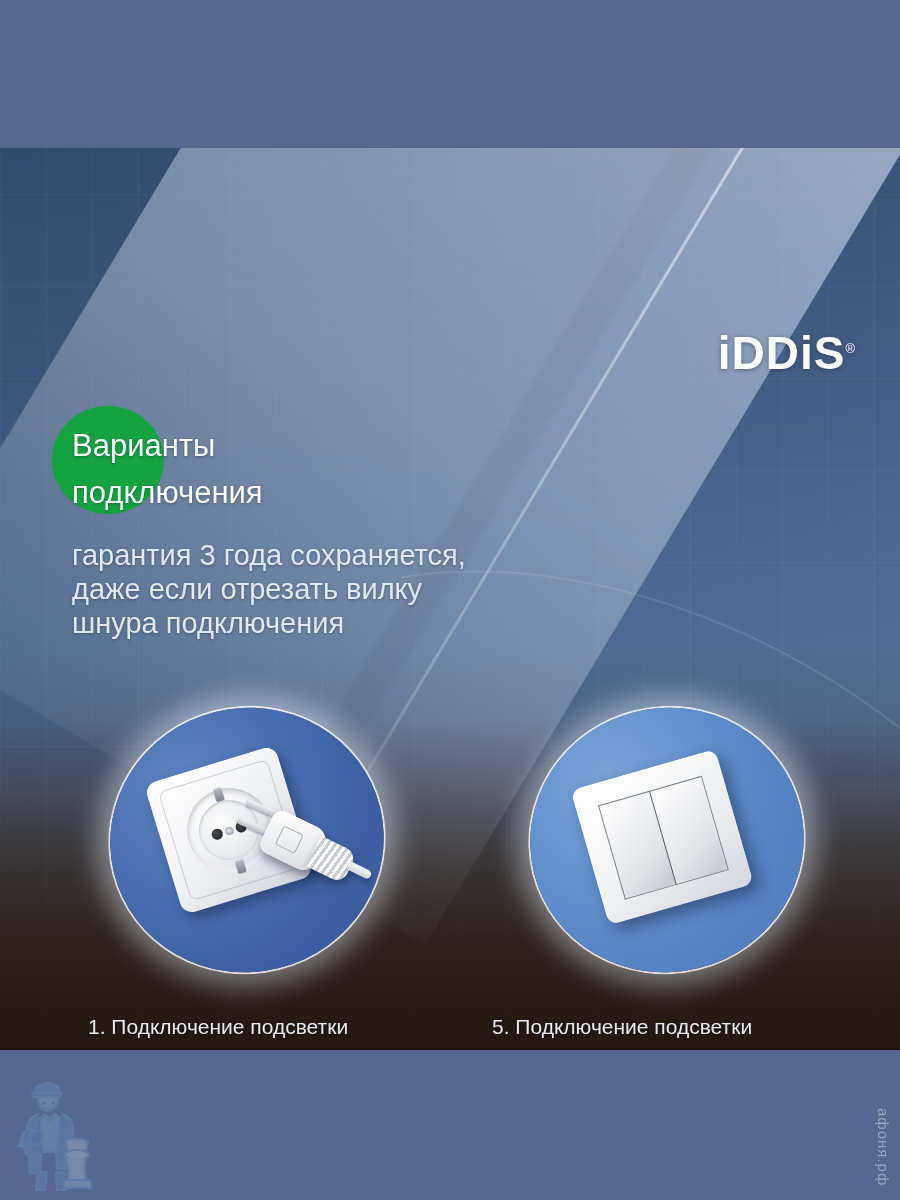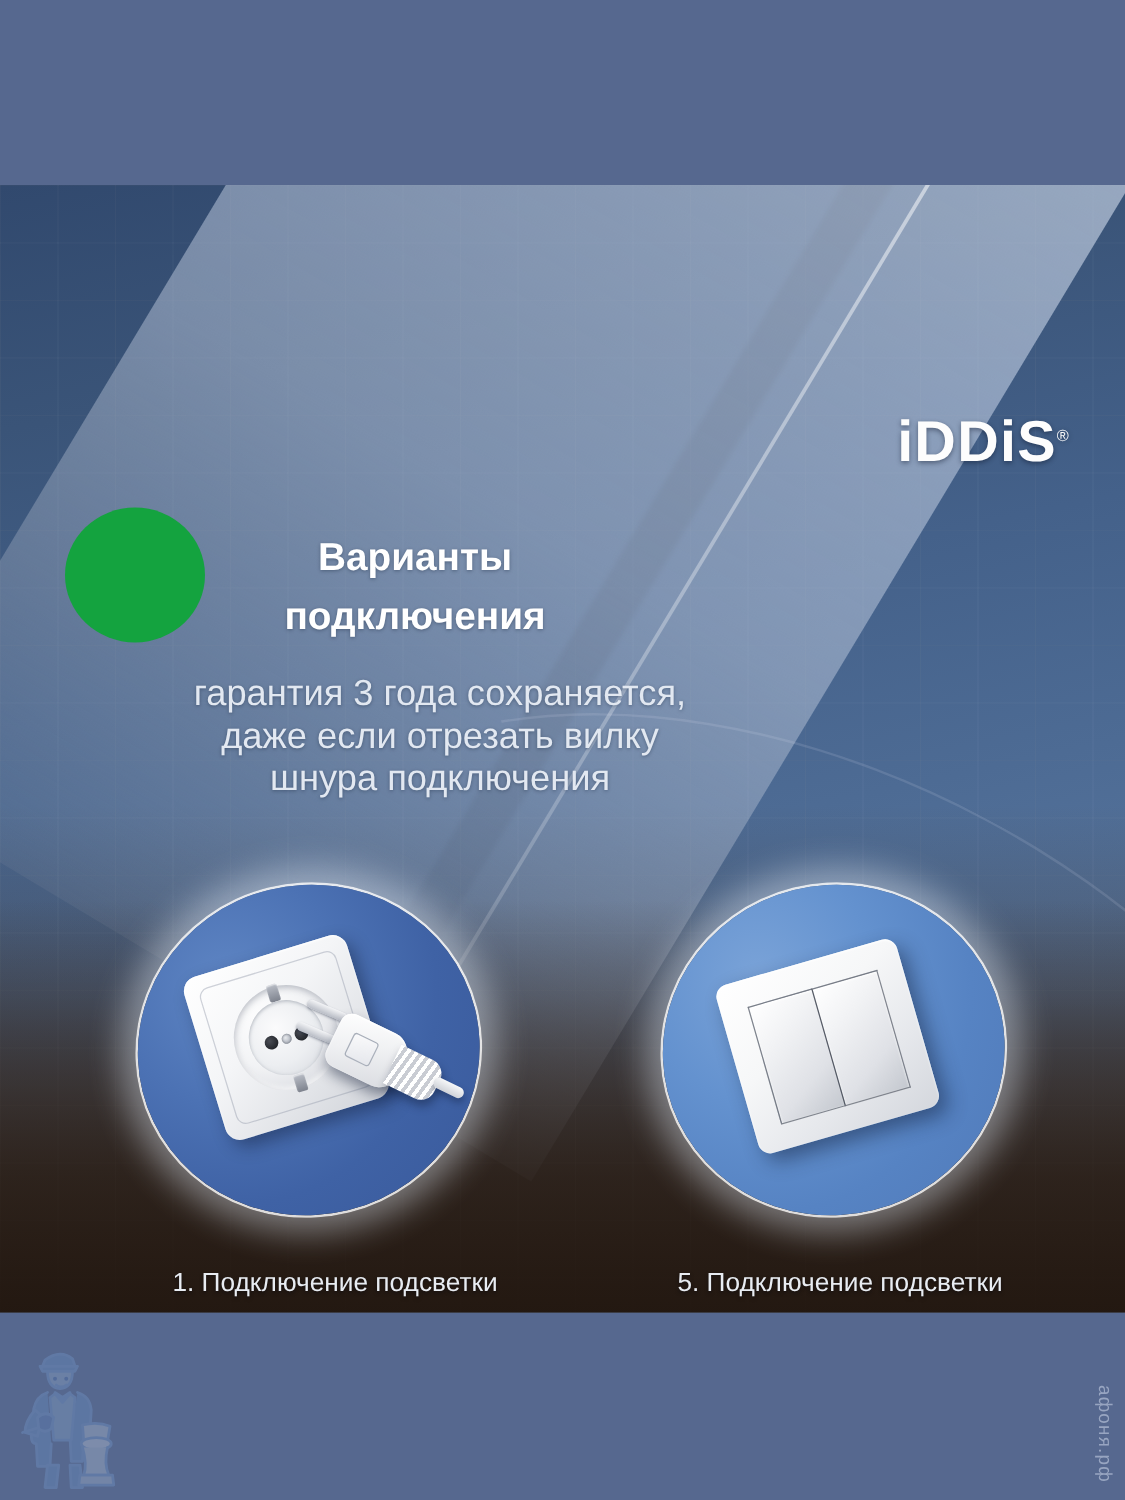--- a/index.html
+++ b/index.html
@@ -16,21 +16,20 @@
     position:absolute;left:0;top:148px;width:900px;height:902px;
     overflow:hidden;
     background:
       linear-gradient(to bottom,
         rgba(0,0,0,0) 0%,
         rgba(0,0,0,0) 55%,
         rgba(60,45,35,0.35) 72%,
         rgba(46,33,24,0.88) 88%,
         #2b1e16 100%),
       linear-gradient(168deg,#31496e 0%,#3a5478 18%,#44618a 40%,#4d6b94 58%,#56749c 74%,#5d7aa1 100%);
-    text-align: center;
   }
   
   .tiles{
     position:absolute;inset:0;
     background-image:
       linear-gradient(to right, rgba(255,255,255,0.055) 1px, transparent 1px),
       linear-gradient(to bottom, rgba(255,255,255,0.045) 1px, transparent 1px);
     background-size:46px 46px;
     opacity:.85;
   }
@@ -99,21 +98,21 @@
   .logo .reg{font-size:13px;vertical-align:super;font-weight:normal;}
 
   
   .green-dot{
     position:absolute;left:52px;top:258px;width:112px;height:108px;
     background:#14a33f;border-radius:50%;
     box-shadow:0 0 0 0 rgba(0,0,0,0);
   }
   .headline{
     position:absolute;left:72px;top:274px;width:520px;
-    color:#ffffff;font-size:31px;line-height:47px;font-weight:bold;
+    color:#ffffff;font-size:31px;line-height:47px;font-weight:normal;
     text-shadow:0 1px 3px rgba(10,20,40,.35);
     white-space:pre-line;
   }
   .subhead{
     position:absolute;left:72px;top:390px;width:560px;
     color:#e2e8f1;font-size:29px;line-height:34px;font-weight:normal;
     text-shadow:0 1px 3px rgba(10,20,40,.35);
     white-space:pre-line;
   }
 

